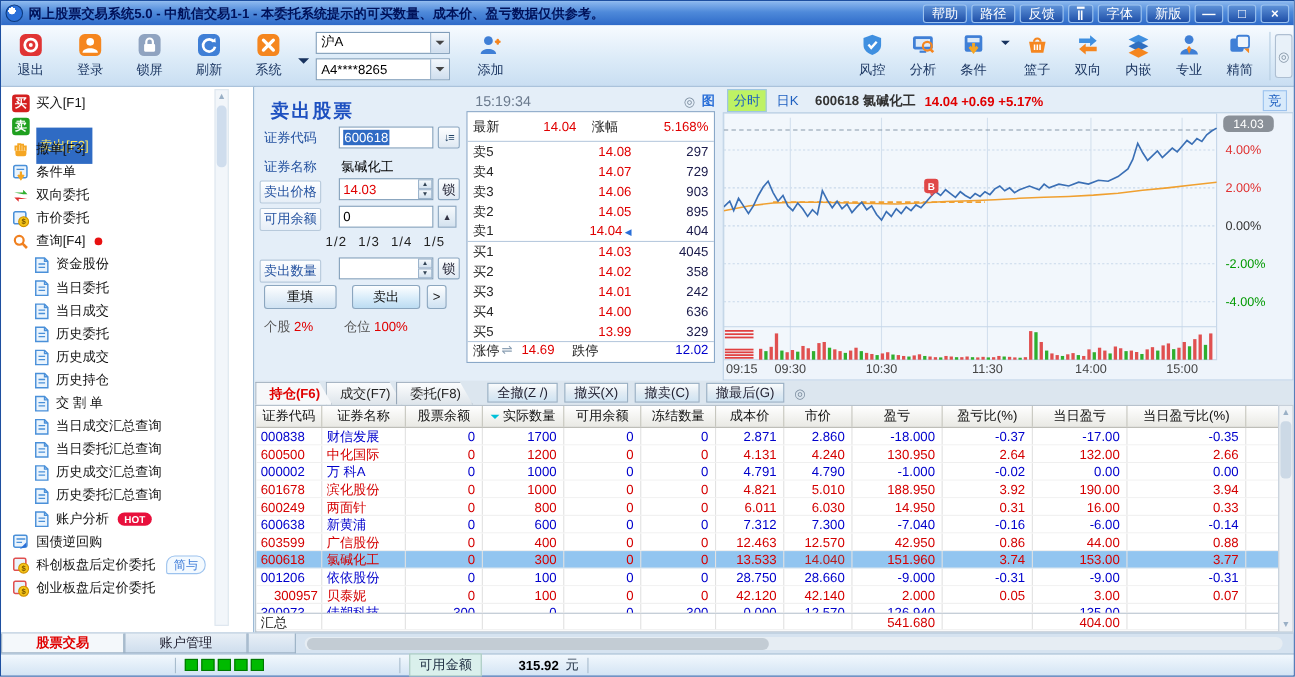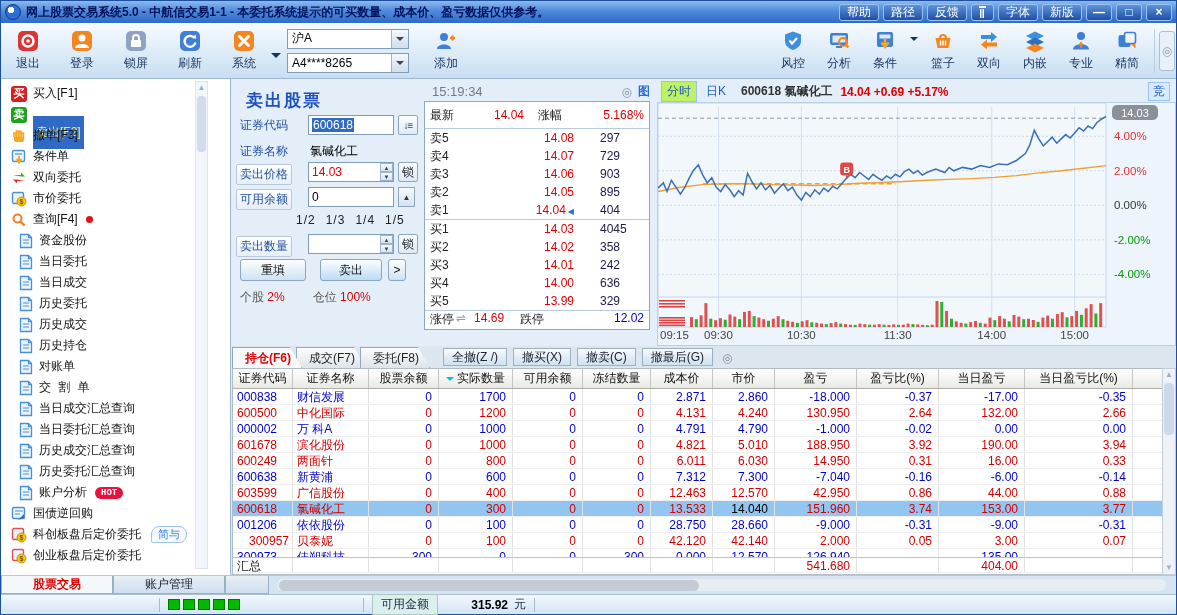--- a/index.html
+++ b/index.html
@@ -33,21 +33,21 @@
   .select .dd { width:17px; height:18px; background:linear-gradient(180deg,#f4f8fc,#cfdeee); border-left:1px solid #9cb4cc; display:flex; align-items:center; justify-content:center; }
   .select .dd i { width:0; height:0; border:4px solid transparent; border-top-color:#444; margin-top:4px; }
   .tb-sep { width:1px; height:44px; background:#b6cde2; margin:0 4px; flex:none; }
   .edgebtn { width:16px; height:40px; border:1px solid #aebfd2; background:#e8f1f9; color:#8899aa; display:flex; align-items:center; justify-content:center; border-radius:3px; margin-right:1px; flex:none; }
 
   
   .main { position:absolute; left:0; top:78px; width:1175px; height:496px; }
   .sidebar { position:absolute; left:0; top:0; width:230px; height:496px; background:#fff; border-right:1px solid #9db9d4; overflow:hidden; }
   .side-list { position:absolute; left:0; top:4px; width:196px; }
   .snode { height:21px; display:flex; align-items:center; padding-left:10px; color:#111; white-space:nowrap; cursor:default; }
-  .snode.lvl1 { padding-left:18px;font-family:Liberation Mono, monospace; }
+  .snode.lvl1 { padding-left:30px; }
   .snode .slabel { margin-left:6px; }
   .snode.sel .slabel { background:#2f6bc4; color:#ffe95e; padding:8px 3px;margin-top:36px; }
   .sq-ic { width:16px; height:16px; border-radius:3px; color:#fff; font-size:11px; font-weight:bold; display:flex; align-items:center; justify-content:center; flex:none; }
   .dot { width:7px; height:7px; border-radius:50%; background:#e81010; margin-left:8px; }
   .hot { background:#e8103c; color:#fff; font-size:9px; font-weight:bold; border-radius:8px; padding:1px 6px; margin-left:8px; }
   .tagb { color:#3a7ad8; border:1px solid #9cc2ee; border-radius:8px 8px 8px 2px; padding:0 6px; margin-left:10px; font-size:11px; background:#f4faff; }
   .side-scroll { position:absolute; right:22px; top:2px; width:13px; height:488px; background:#f2f6fa; border:1px solid #dde6ee; }
   .side-scroll .thumb { position:absolute; left:1px; top:14px; width:9px; height:56px; background:#cfdded; border-radius:4px; }
   .arr { color:#9ab0c6; font-size:8px; text-align:center; line-height:12px; }
 
@@ -72,21 +72,21 @@
   
   .quote { position:absolute; left:190px; top:0; width:232px; height:267px; }
   .q-head { position:absolute; left:2px; top:4px; width:226px; display:flex; align-items:center; }
   .q-time { color:#6b7a8d; font-size:13px; padding-left:8px; flex:1; }
   .q-gear { color:#7d8ea0; margin-right:6px; }
   .q-chartlink { color:#2a6fd8; font-weight:bold; }
   .q-box { position:absolute; left:2px; top:22px; width:226px; background:#fff; border:1px solid #8aa8c8; }
   .q-row { height:18px; display:flex; align-items:center; padding:0 5px; }
   .q-row .ql { width:34px; color:#222; }
   .q-row .qp { flex:1; text-align:right; padding-right:26px; color:#e00000; }
-  .q-row .qv { width:44px; color:#1a1a4a; }
+  .q-row .qv { width:44px; text-align:right; color:#1a1a4a; }
   .q-div { border-top:1px solid #b8cade; }
   .q-latest { height:27px; display:flex; align-items:center; padding:12px 5px; border-bottom:1px solid #b8cade; }
   .q-latest .l1 { color:#222; width:38px; }
   .q-latest .v1 { color:#e00000; width:56px; text-align:right; }
   .q-latest .l2 { color:#222; margin-left:14px; }
   .q-latest .v2 { flex:1; text-align:right; color:#e00000; }
   .q-limit { height:19px; display:flex; align-items:flex-start; padding:0 5px; border-top:1px solid #b8cade; }
   .q-limit .ll { color:#222; } .q-limit .sw { color:#8ca0b4; margin:0 2px; }
   .q-limit .lv { color:#e00000; margin-left:6px; } .q-limit .dl { margin-left:16px; color:#222; }
   .q-limit .dv { flex:1; text-align:right; color:#0000cc; }
@@ -390,28 +390,20 @@
             </svg>
             <span class="slabel">历史成交</span>
           </div>
           <div class="snode lvl1">
             <svg width="14" height="16" viewBox="0 0 14 16">
               <path d="M1.5,1.5 h8 l3,3 v10 h-11 z" fill="#eaf4fd" stroke="#4a90d9" stroke-width="1.3"></path>
               <path d="M9.5,1.5 v3 h3" fill="none" stroke="#4a90d9" stroke-width="1.3"></path>
               <path d="M4,7 h6 M4,10 h6" stroke="#4a90d9" stroke-width="1.2"></path>
             </svg>
             <span class="slabel">历史持仓</span>
-          </div>
-          <div class="snode lvl1">
-            <svg width="14" height="16" viewBox="0 0 14 16">
-              <path d="M1.5,1.5 h8 l3,3 v10 h-11 z" fill="#eaf4fd" stroke="#4a90d9" stroke-width="1.3"></path>
-              <path d="M9.5,1.5 v3 h3" fill="none" stroke="#4a90d9" stroke-width="1.3"></path>
-              <path d="M4,7 h6 M4,10 h6" stroke="#4a90d9" stroke-width="1.2"></path>
-            </svg>
-            <span class="slabel">对账单</span>
           </div>
           <div class="snode lvl1">
             <svg width="14" height="16" viewBox="0 0 14 16">
               <path d="M1.5,1.5 h8 l3,3 v10 h-11 z" fill="#eaf4fd" stroke="#4a90d9" stroke-width="1.3"></path>
               <path d="M9.5,1.5 v3 h3" fill="none" stroke="#4a90d9" stroke-width="1.3"></path>
               <path d="M4,7 h6 M4,10 h6" stroke="#4a90d9" stroke-width="1.2"></path>
             </svg>
             <span class="slabel">交 割 单</span>
           </div>
           <div class="snode lvl1">
@@ -897,21 +889,21 @@
                 <div class="pcell num" style="width: 108px; color: rgb(212, 0, 0);">0.88</div>
               </div>
               <div class="prow selrow">
                 <div class="pcell txt" style="width: 60px; color: rgb(212, 0, 0);">600618</div>
                 <div class="pcell txt" style="width: 76px; color: rgb(212, 0, 0);">氯碱化工</div>
                 <div class="pcell num" style="width: 70px; color: rgb(212, 0, 0);">0</div>
                 <div class="pcell num" style="width: 74px; color: rgb(212, 0, 0);">300</div>
                 <div class="pcell num" style="width: 70px; color: rgb(212, 0, 0);">0</div>
                 <div class="pcell num" style="width: 68px; color: rgb(212, 0, 0);">0</div>
                 <div class="pcell num" style="width: 62px; color: rgb(212, 0, 0);">13.533</div>
-                <div class="pcell num" style="width: 62px; color: #000000;">14.040</div>
+                <div class="pcell num" style="width: 62px; color: #b91c1c;">14.040</div>
                 <div class="pcell num" style="width: 82px; color: rgb(212, 0, 0);">151.960</div>
                 <div class="pcell num" style="width: 82px; color: rgb(212, 0, 0);">3.74</div>
                 <div class="pcell num" style="width: 86px; color: rgb(212, 0, 0);">153.00</div>
                 <div class="pcell num" style="width: 108px; color: rgb(212, 0, 0);">3.77</div>
               </div>
               <div class="prow">
                 <div class="pcell txt" style="width: 60px; color: rgb(0, 0, 204);">001206</div>
                 <div class="pcell txt" style="width: 76px; color: rgb(0, 0, 204);">依依股份</div>
                 <div class="pcell num" style="width: 70px; color: rgb(0, 0, 204);">0</div>
                 <div class="pcell num" style="width: 74px; color: rgb(0, 0, 204);">100</div>

